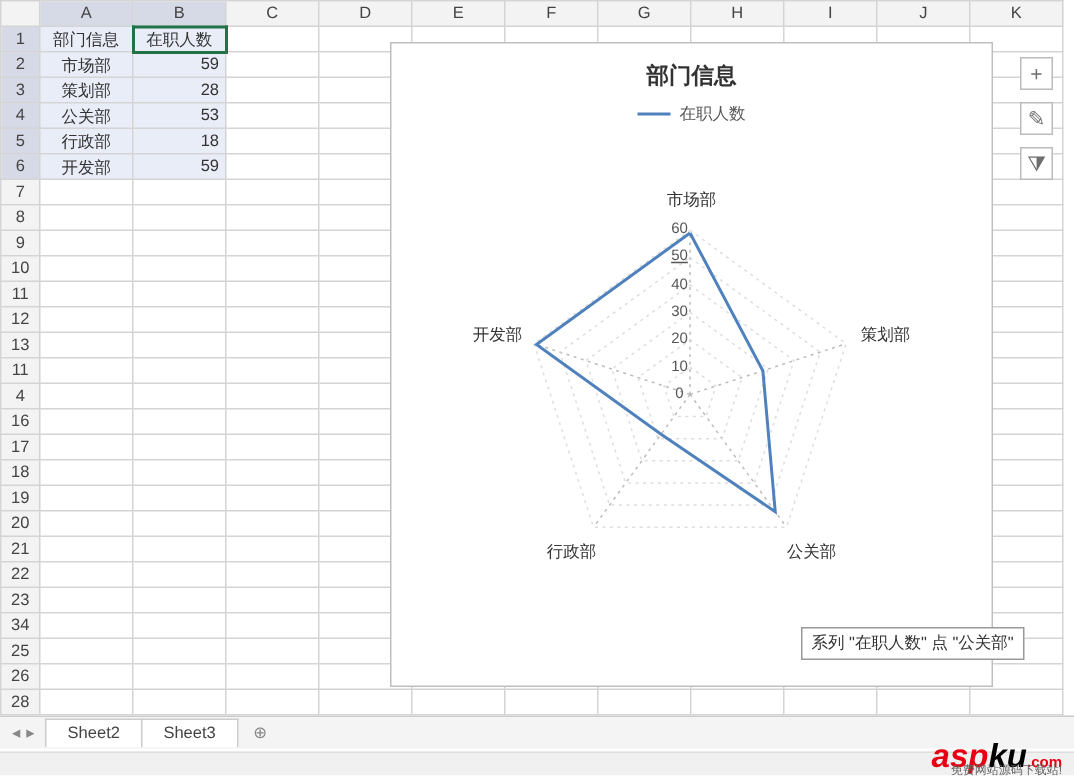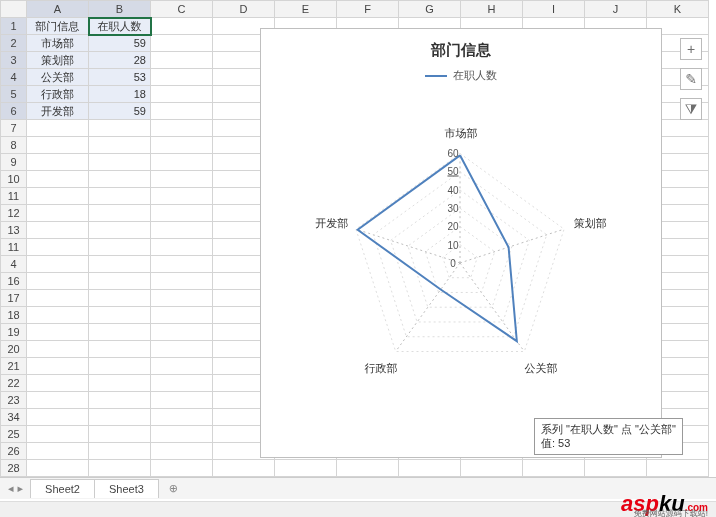--- a/index.html
+++ b/index.html
@@ -478,21 +478,20 @@
   <div class="side-btn">
       <span>✎</span>
     </div>
   <div class="side-btn">
       <span>⧩</span>
     </div>
 </div>
 
 <div class="tooltip">
   <div>系列 "在职人数" 点 "公关部"</div>
-  <div>值: 53</div>
 </div>
 
 <div class="tabs">
   <div class="tab-nav">
     <span>◂</span>
     <span>▸</span>
   </div>
   <div class="tab">Sheet2</div>
   <div class="tab">Sheet3</div>
   <div class="tab-add">⊕</div>

